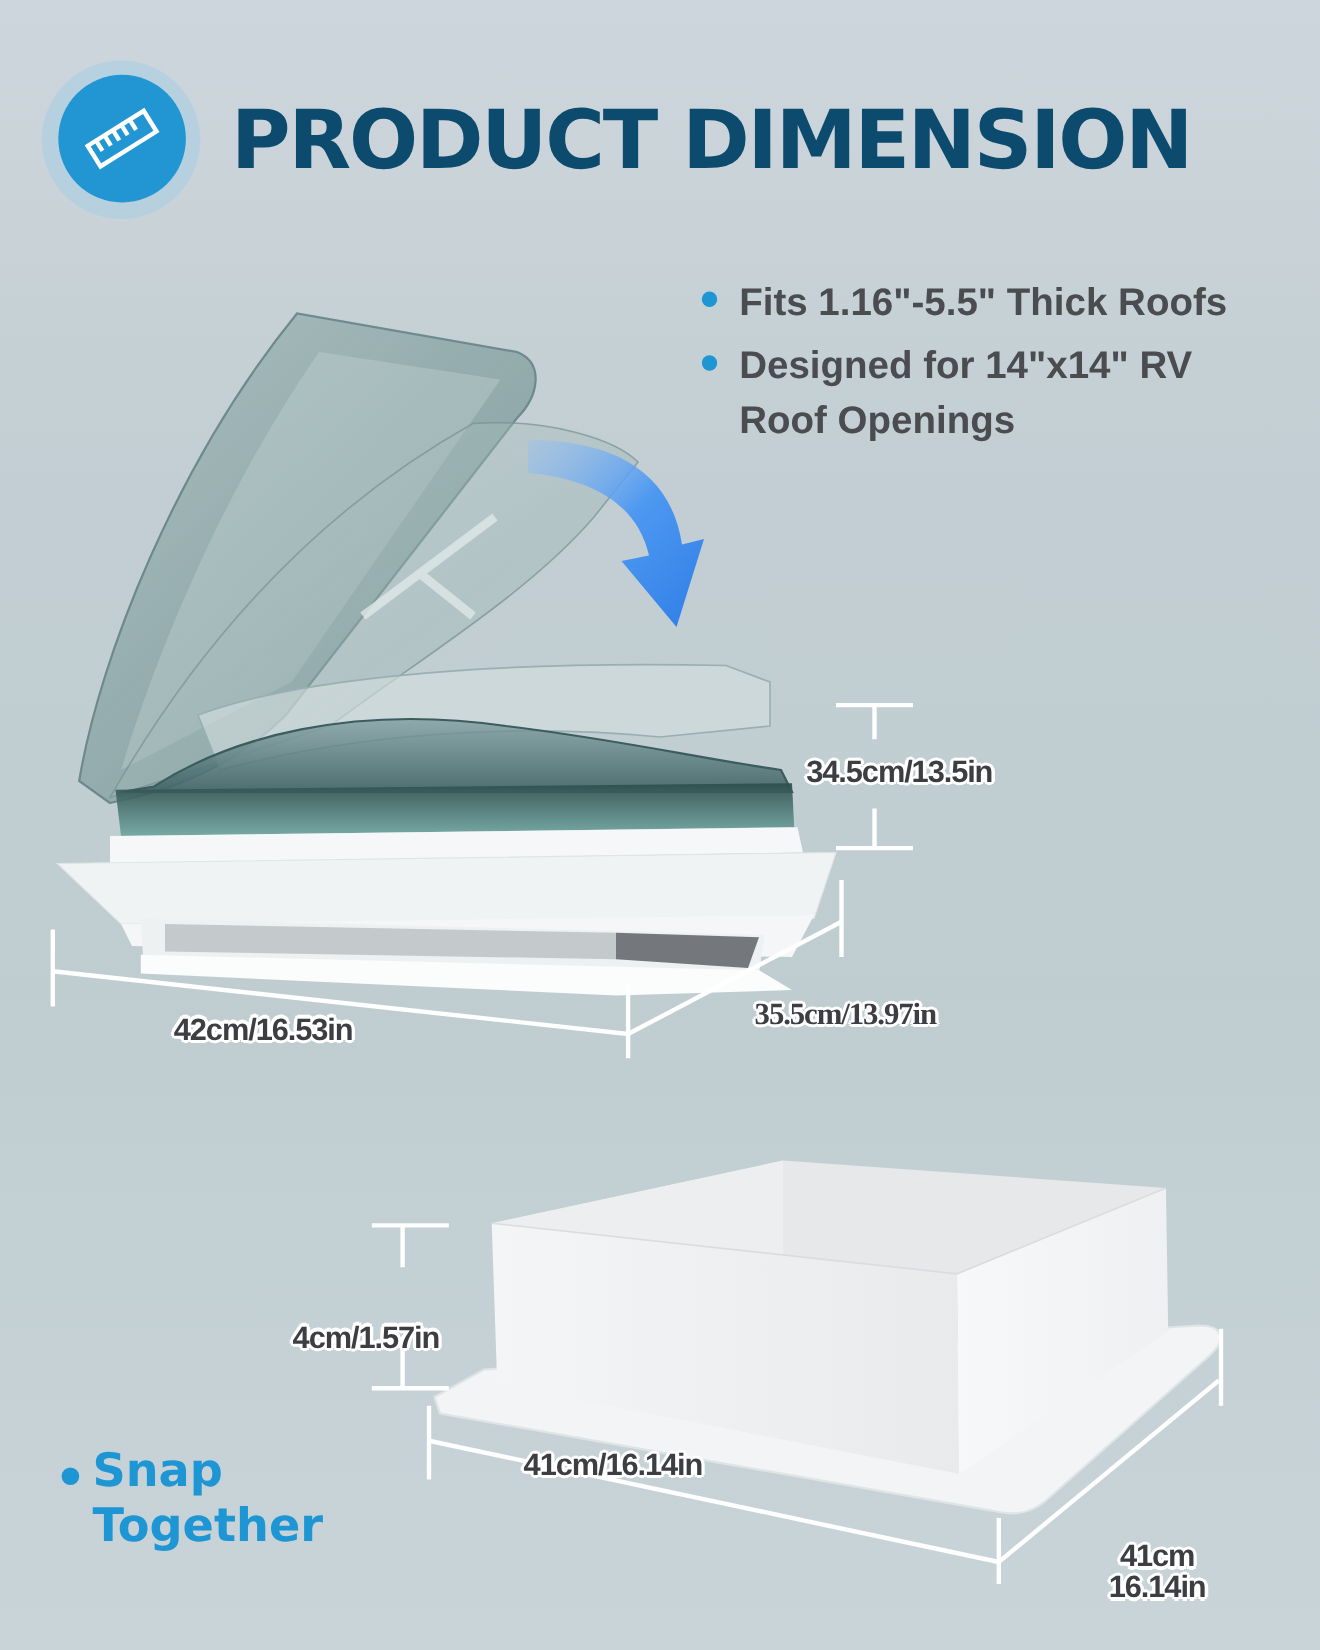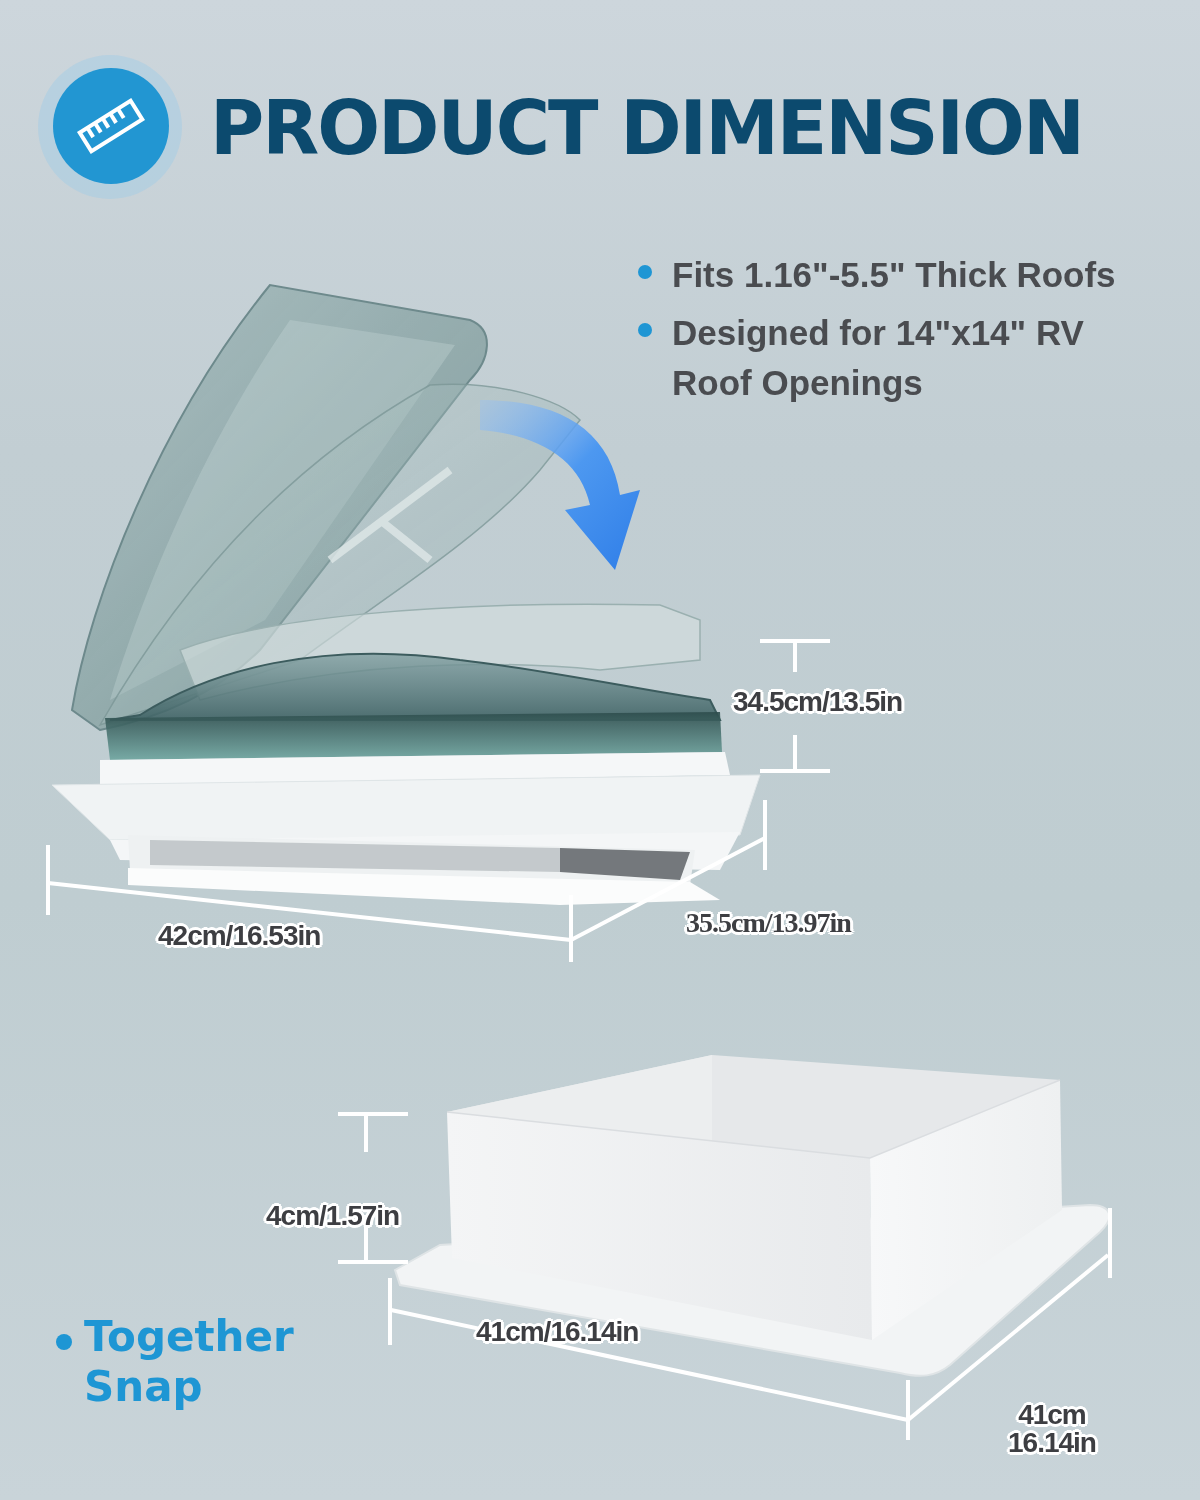--- a/index.html
+++ b/index.html
@@ -178,16 +178,16 @@
 <div class="abs dim" style="left:266px;top:1164px;margin-top:36px;">4cm/1.57in</div>
 <div class="abs dim" style="left:476px;top:1316px;">41cm/16.14in</div>
 <div class="abs dim dim-stack" style="left:1008px;top:1401px;">
   <div>41cm</div>
   <div>16.14in</div>
 </div>
 
 <div class="abs snap">
   <span class="dot"></span>
   <div class="txt">
+    <div>Snap</div>
     <div>Together</div>
-    <div>Snap</div>
   </div>
 </div>
 
 </body></html>

